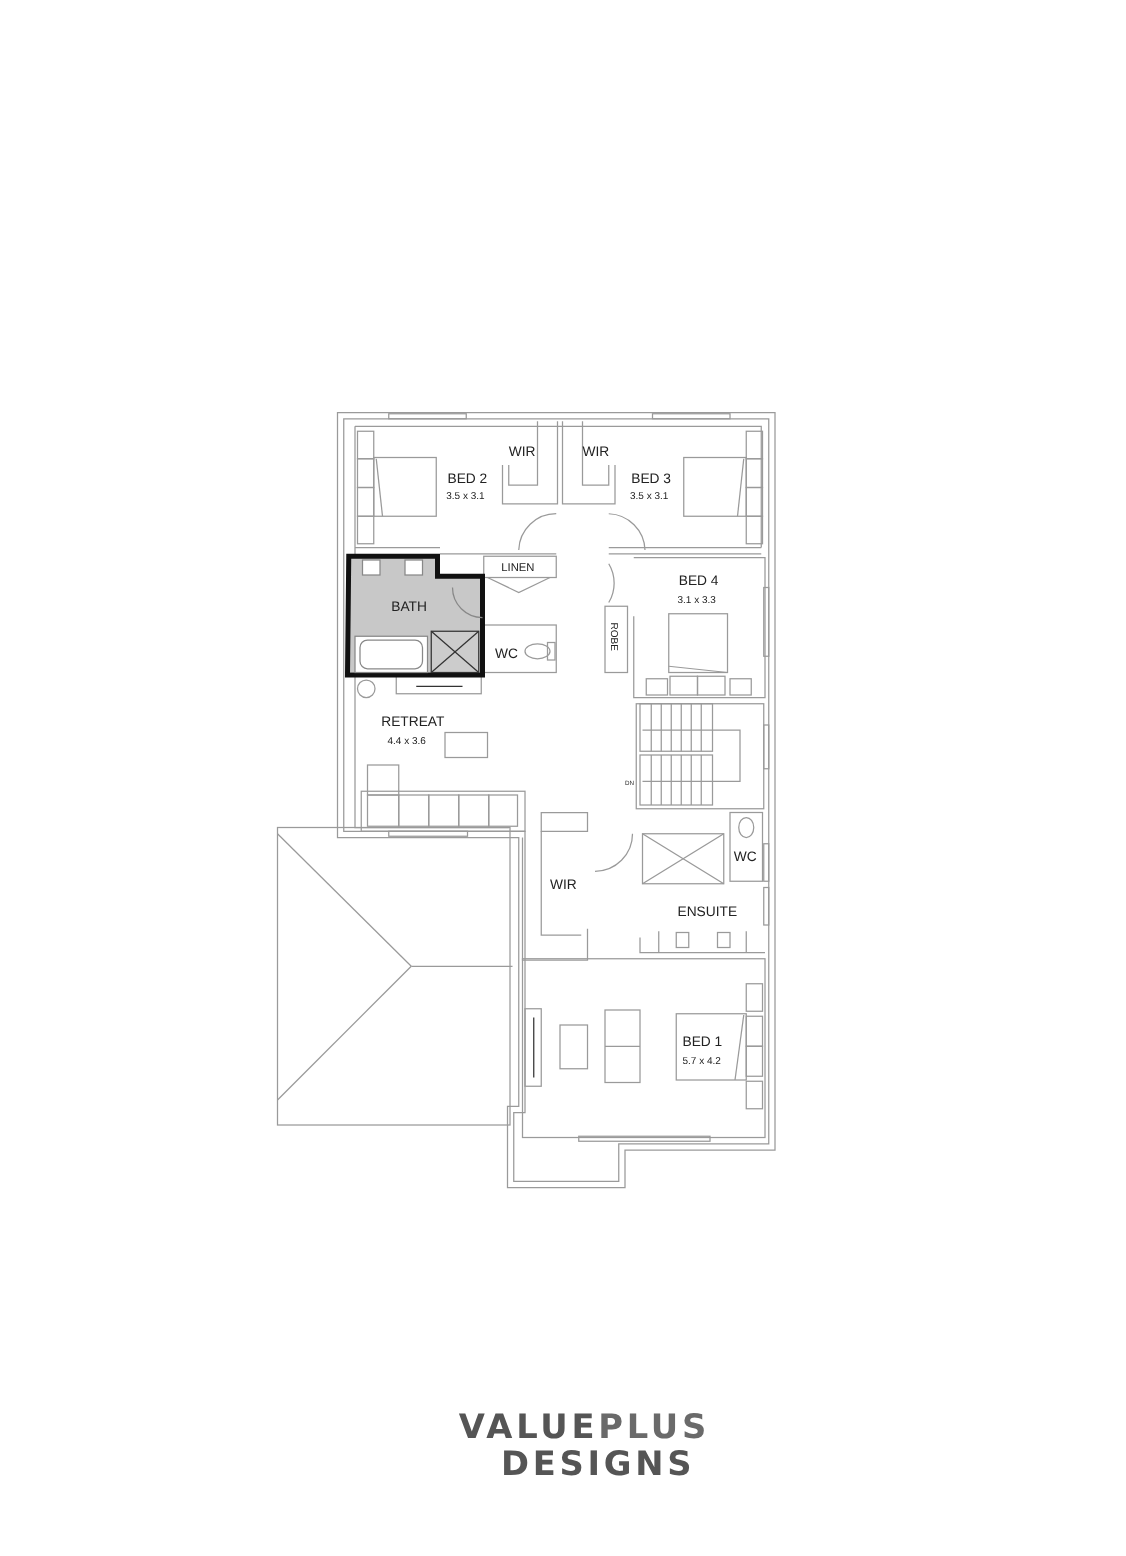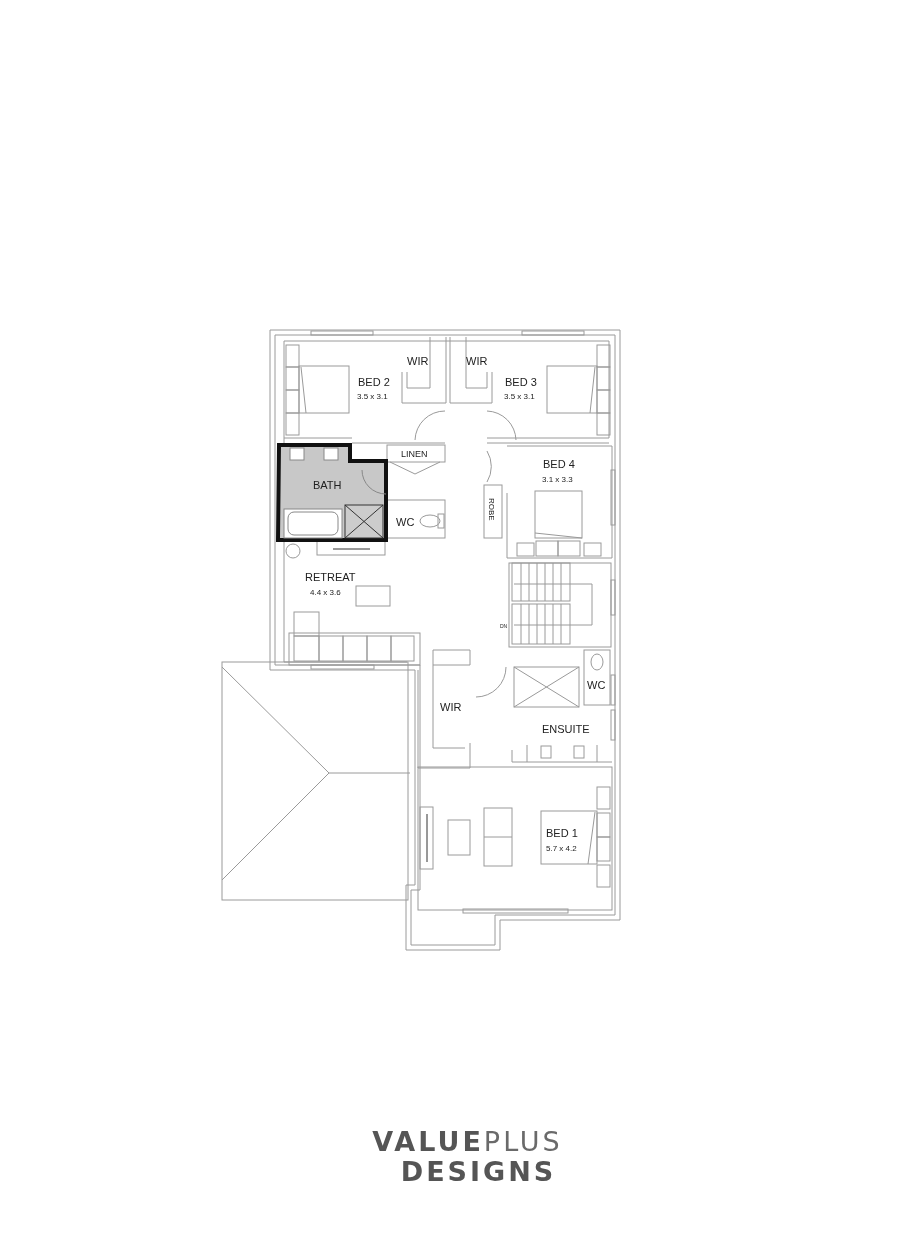--- a/index.html
+++ b/index.html
@@ -6,21 +6,21 @@
   body { width: 901px; height: 1245px; position: relative; overflow: hidden; font-family: "Liberation Sans", "DejaVu Sans", sans-serif; }
   #plan { position: absolute; left: 0; top: 0; width: 901px; height: 1245px; }
   .lbl { font-family: "Liberation Sans", "DejaVu Sans", sans-serif; fill: #222; }
   .room { font-size: 11px; }
   .dim { font-size: 8px; }
   .tiny { font-size: 5px; }
   .logo { position: absolute; left: 0; width: 901px; text-align: center; color: #555; font-family: "DejaVu Sans", "Liberation Sans", sans-serif; letter-spacing: 3px; }
   .logo-line1 { top: 1126px; font-size: 27px; }
   .logo-line2 { top: 1156px; font-size: 27px; font-weight: bold; margin-left: 28px; }
   .logo-line1 .bold { font-weight: bold; margin-left: 34px; }
-  .logo-line1 .light { font-weight: normal; color: #6a6a6a; }
+  .logo-line1 .light { font-weight: bold; color: #6a6a6a; }
 </style>
 </head>
 <body>
 
 <svg id="plan" viewBox="0 0 901 1245" xmlns="http://www.w3.org/2000/svg">
   <g fill="none" stroke="#9a9a9a" stroke-width="1">
 
     <g>
       <path d="M270 330 L620 330 L620 920 L500 920 L500 950 L406 950 L406 885 L415 885 L415 670 L270 670 Z"></path>
       <path d="M275 335 L615 335 L615 915 L495 915 L495 945 L411 945 L411 890 L420 890 L420 665 L275 665 Z"></path>

